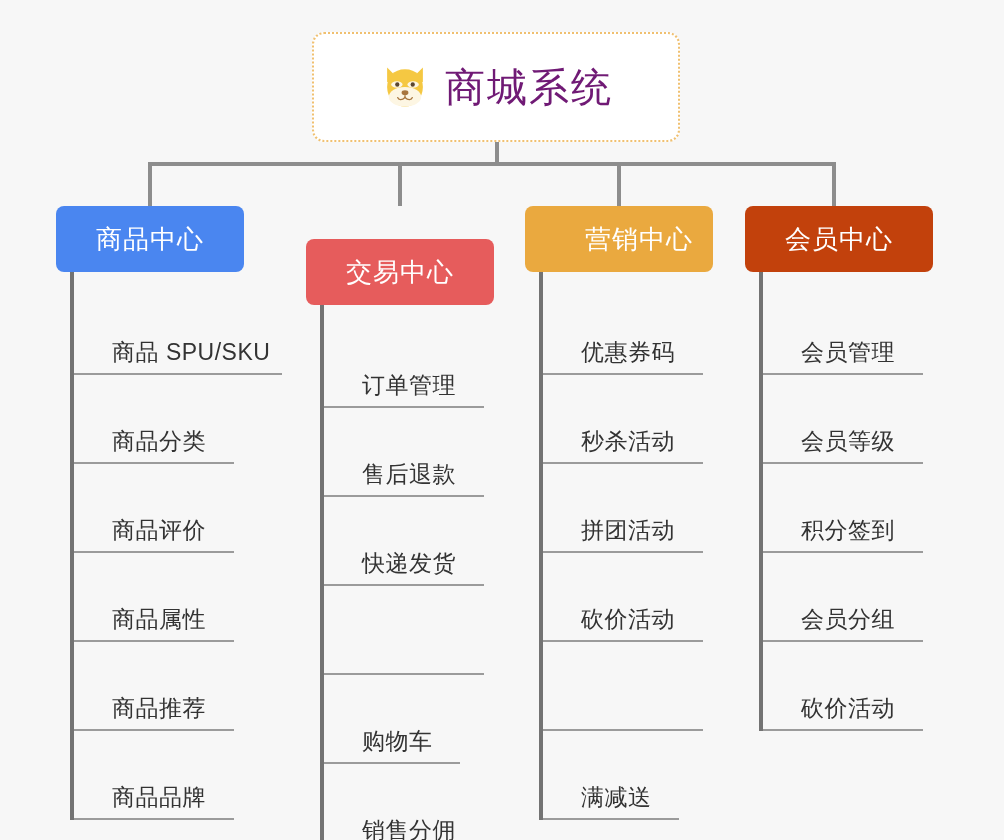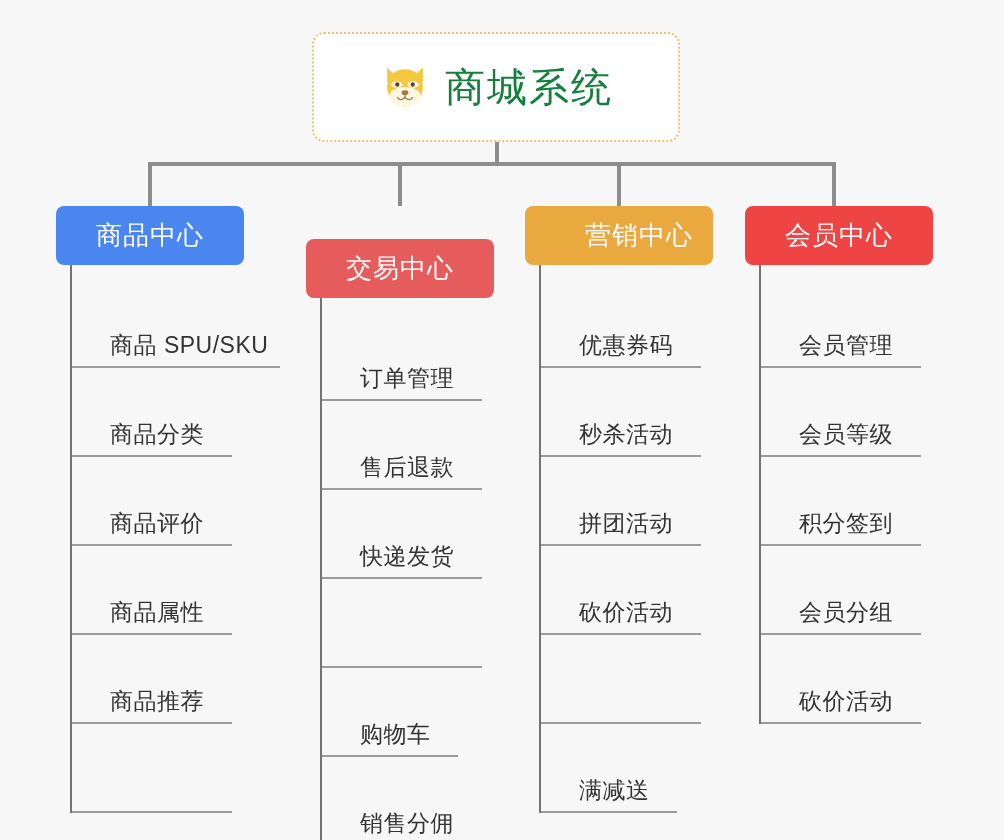--- a/index.html
+++ b/index.html
@@ -38,21 +38,21 @@
   .root-emoji {
     width: 52px;
     height: 52px;
     flex: 0 0 52px;
     position: relative;
   }
 
   .root-title {
     font-size: 40px;
     line-height: 1;
-    color: #15803d;
+    color: #701a75;
     letter-spacing: 2px;
     font-weight: 400;
     white-space: nowrap;
   }
 
   
   .conn {
     position: absolute;
     background: #8d8d8d;
   }
@@ -75,37 +75,37 @@
   }
 
   
   .column {
     position: absolute;
     top: 206px;
     width: 188px;
   }
 
   .cat-box {
-    height: 59px;
+    height: 66px;
     border-radius: 8px;
     display: flex;
     align-items: center;
     justify-content: center;
     color: #ffffff;
     font-size: 26px;
     letter-spacing: 1px;
     white-space: nowrap;
   }
 
   
   .leaf-list {
     position: relative;
     margin-left: 14px;
     padding-top: 14px;
-    border-left: 2px solid #737373;
+    border-left: 4px solid #737373;
   }
 
   .leaf-item {
     height: 89px;
     position: relative;
     display: flex;
     align-items: flex-end;
   }
 
   .leaf-underline {
@@ -178,20 +178,21 @@
         <div class="leaf-item">
           <span class="leaf-underline" style="width: 160px;"></span>
           <span class="leaf-label">商品属性</span>
         </div>
         <div class="leaf-item">
           <span class="leaf-underline" style="width: 160px;"></span>
           <span class="leaf-label">商品推荐</span>
         </div>
         <div class="leaf-item">
           <span class="leaf-underline" style="width: 160px;"></span>
+          <span class="leaf-label">商品品牌</span>
         </div>
       </div>
     </div>
   <div class="column" id="col-1" style="left:306px">
       <div class="cat-box" style="background: rgb(230, 92, 92); margin-top: 33px;">
         <span>交易中心</span>
       </div>
       <div class="leaf-list">
         <div class="leaf-item">
           <span class="leaf-underline" style="width: 160px;"></span>
@@ -242,21 +243,21 @@
         <div class="leaf-item">
           <span class="leaf-underline" style="width: 160px;"></span>
         </div>
         <div class="leaf-item">
           <span class="leaf-underline" style="width: 136px;"></span>
           <span class="leaf-label">满减送</span>
         </div>
       </div>
     </div>
   <div class="column" id="col-3" style="left:745px">
-      <div class="cat-box" style="background: #ef4444;">
+      <div class="cat-box" style="background: #c2410c;">
         <span>会员中心</span>
       </div>
       <div class="leaf-list">
         <div class="leaf-item">
           <span class="leaf-underline" style="width: 160px;"></span>
           <span class="leaf-label">会员管理</span>
         </div>
         <div class="leaf-item">
           <span class="leaf-underline" style="width: 160px;"></span>
           <span class="leaf-label">会员等级</span>

